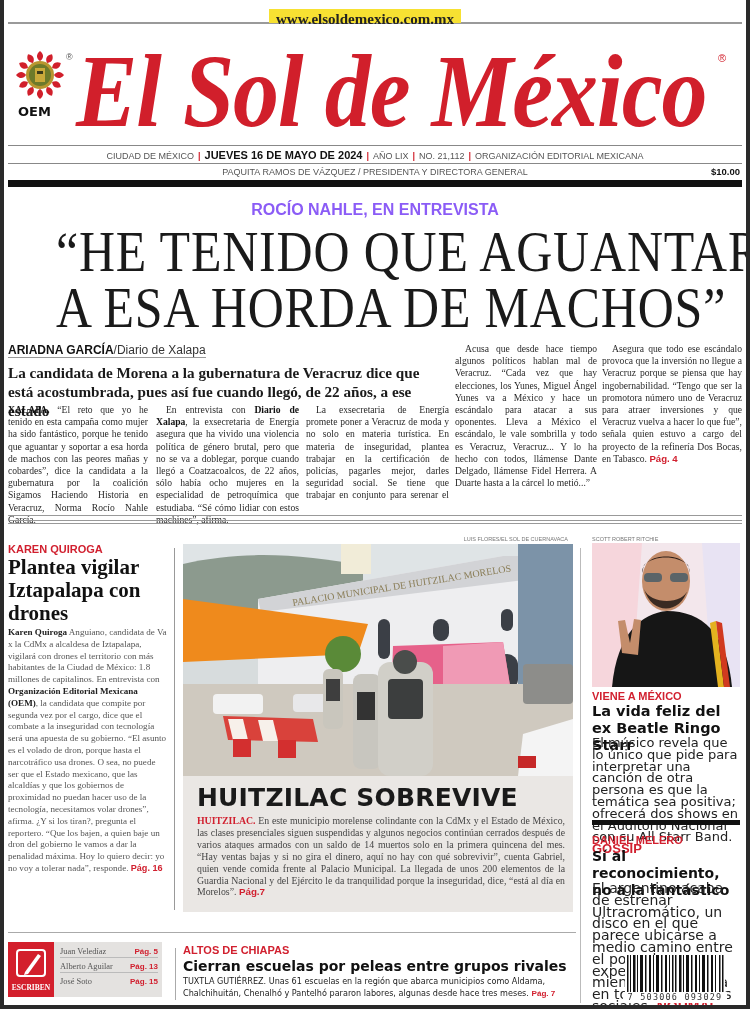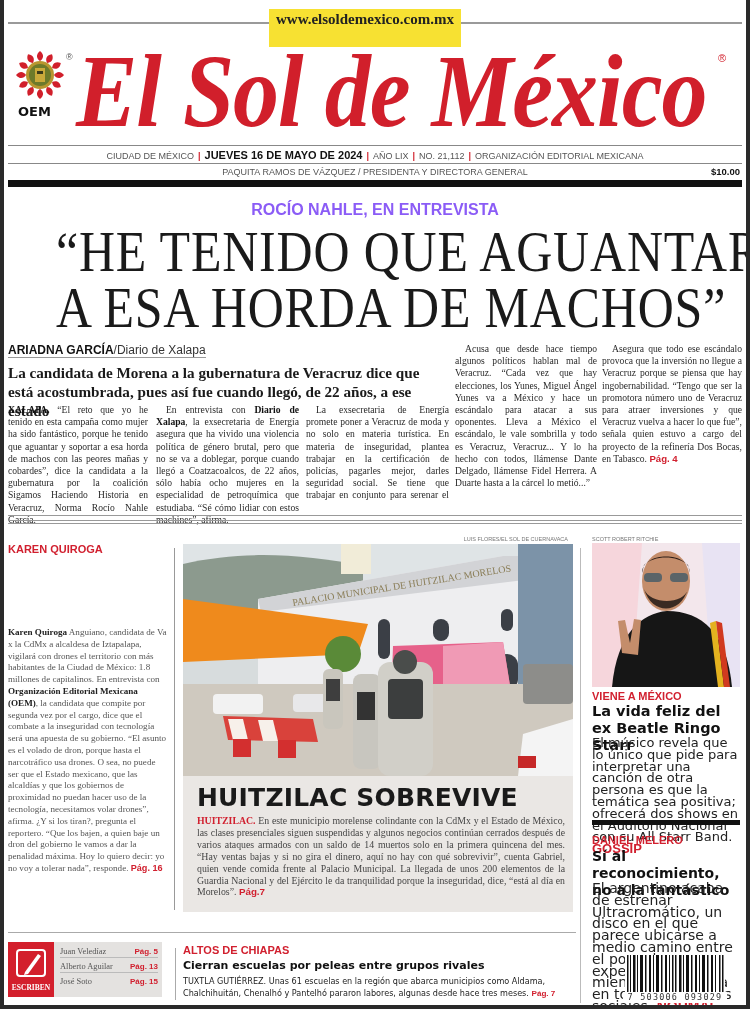--- a/index.html
+++ b/index.html
@@ -6,21 +6,21 @@
   html, body { width: 750px; height: 1009px; overflow: hidden; background: #2a2a2a; }
   .page {
     position: absolute; left: 4px; top: 0; width: 742px; height: 1005px;
     background: #ffffff; overflow: hidden;
     font-family: "Liberation Serif", serif; color: #222;
   }
   
   .url-bar { position: absolute; left: 4px; top: 9px; width: 734px; height: 20px; }
   .url-bar .line { position: absolute; left: 0; right: 0; top: 13px; height: 2px; background: #9a9a9a; }
   .url-bar .url {
-    position: absolute; left: 261px; top: 0; height: 38px; padding: 0 7px; background: #f7e132;
+    position: absolute; left: 261px; top: 0; height: 14px; padding: 0 7px; background: #f7e132;
     font-family: "Liberation Serif", serif; font-weight: bold; font-size: 15px; line-height: 21px; color: #222; text-align: right;
   }
   .emblem { position: absolute; left: 10px; top: 50px; width: 56px; height: 72px; }
   .logo {
     position: absolute; left: 72px; top: 30px; width: 660px; height: 110px;
     font-family: "Liberation Serif", serif; font-weight: bold; font-style: italic;
     font-size: 92px; line-height: 110px; color: #d11f2b; letter-spacing: -1px; white-space: nowrap;
     transform: scaleY(1.12); transform-origin: left top;
   }
   .logo-reg { position: absolute; left: 714px; top: 52px; font-size: 11px; color: #d11f2b; font-family: "Liberation Sans", sans-serif; }
@@ -102,21 +102,21 @@
 
   
   .rule-bottom { position: absolute; left: 4px; top: 932px; width: 568px; height: 1px; background: #aaa; }
   .escriben-box { position: absolute; left: 4px; top: 942px; width: 46px; height: 55px; background: #d31f2c; }
   .escriben-label { position: absolute; left: 4px; top: 983px; width: 46px; text-align: center; font-family: "Liberation Serif", serif; font-weight: bold; font-size: 7.5px; color: #fff; }
   .columnists { position: absolute; left: 50px; top: 942px; width: 108px; height: 55px; background: #e4e2e0; }
   .col-row { position: absolute; left: 56px; width: 98px; height: 13px; font-family: "Liberation Serif", serif; font-size: 8.4px; line-height: 13px; color: #555; border-bottom: 1px solid #bbb; }
   .col-row .pg { position: absolute; right: 0; top: 0; font-family: "Liberation Sans", sans-serif; font-weight: bold; color: #d1202f; font-size: 8px; }
   .vrule3 { position: absolute; left: 171px; top: 948px; width: 1px; height: 52px; background: #aaa; }
   .ac-kicker { position: absolute; left: 179px; top: 944px; font-family: "Liberation Sans", sans-serif; font-weight: bold; font-size: 11px; color: #d1202f; }
-  .ac-head { position: absolute; left: 179px; top: 957px; font-family: "DejaVu Sans", sans-serif; font-weight: bold; font-size: 11px; line-height: 18px; color: #111; white-space: nowrap; }
+  .ac-head { position: absolute; left: 179px; top: 957px; font-family: "DejaVu Sans", sans-serif; font-weight: bold; font-size: 14px; line-height: 18px; color: #111; white-space: nowrap; }
   .ac-body { position: absolute; left: 179px; top: 975px; width: 400px; font-family: "DejaVu Sans", sans-serif; font-size: 8.1px; line-height: 12px; color: #222; }
 </style>
 </head>
 <body>
 
 <div class="page">
 
   <div class="url-bar">
     <div class="line"></div>
     <div class="url">www.elsoldemexico.com.mx</div>
@@ -183,20 +183,21 @@
   </div>
   <div class="body-col" style="left:598px; top:343px; width:140px;">
     <p><span>Asegura que todo ese escándalo provoca que la inversión no llegue a Veracruz porque se piensa que hay ingobernabilidad. “Tengo que ser la promotora número uno de Veracruz para atraer inversiones y que Veracruz vuelva a hacer lo que fue”, señala quien estuvo a cargo del proyecto de la refinería Dos Bocas, en Tabasco.</span> <span class="pag">Pág. 4</span></p>
   </div>
 
   <div class="rule-double-a"></div>
   <div class="rule-double-b"></div>
   <div class="rule-double-c"></div>
 
   <div class="kq-kicker">KAREN QUIROGA</div>
+  <div class="kq-head">Plantea vigilar Iztapalapa con drones</div>
   <div class="kq-body">
     <b>Karen Quiroga</b><span> Anguiano, candidata de Va x la CdMx a alcaldesa de Iztapalapa, vigilará con drones el territorio con más habitantes de la Ciudad de México: 1.8 millones de capitalinos. En entrevista con </span><b>Organización Editorial Mexicana (OEM)</b><span>, la candidata que compite por segunda vez por el cargo, dice que el combate a la inseguridad con tecnología será una apuesta de su gobierno. “El asunto es el volado de dron, porque hasta el narcotráfico usa drones. O sea, no puede ser que el Estado mexicano, que las alcaldías y que los gobiernos de proximidad no puedan hacer uso de la tecnología, necesitamos volar drones”, afirma. ¿Y si los tiran?, pregunta el reportero. “Que los bajen, a quien baje un dron del gobierno le vamos a dar la penalidad máxima. Hoy lo quiero decir: yo no voy a tolerar nada”, responde. </span><span class="pag">Pág. 16</span>
   </div>
   <div class="vrule1"></div>
 
   <div class="photo-credit">LUIS FLORES/EL SOL DE CUERNAVACA</div>
   <svg class="photo" viewBox="0 0 390 232" preserveAspectRatio="none">
     <rect width="390" height="232" fill="#d7dcdd"></rect>
     <path d="M0,0 H390 V60 H0Z" fill="#dfe4e6"></path>
     <path d="M0,20 C60,6 120,10 180,22 L180,80 L0,80Z" fill="#8c9a8e"></path>

